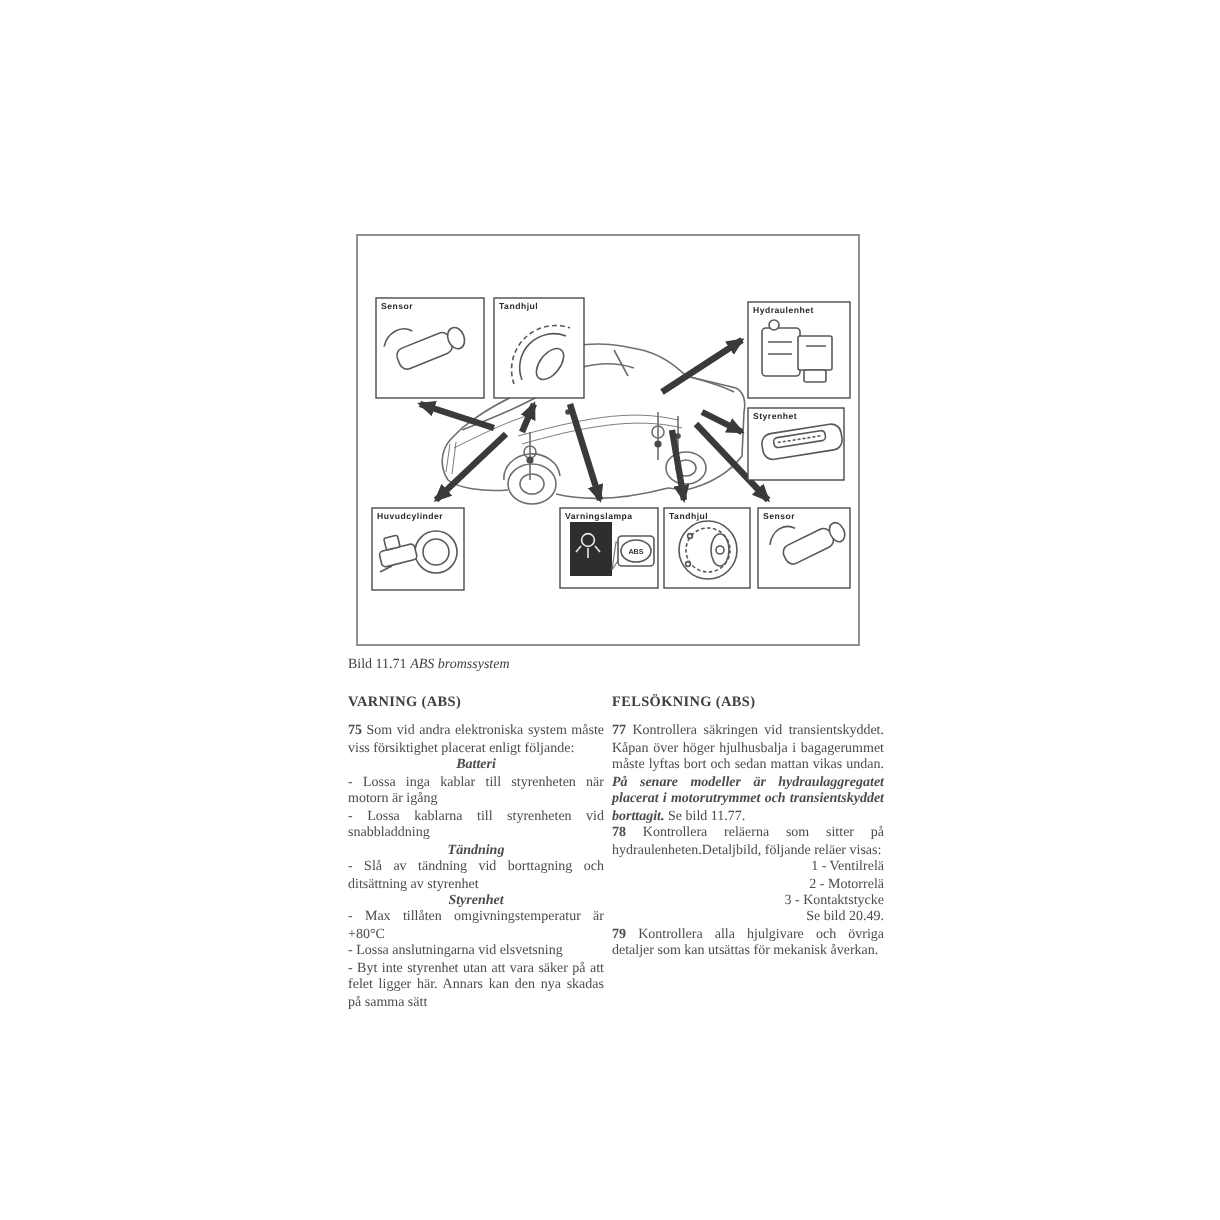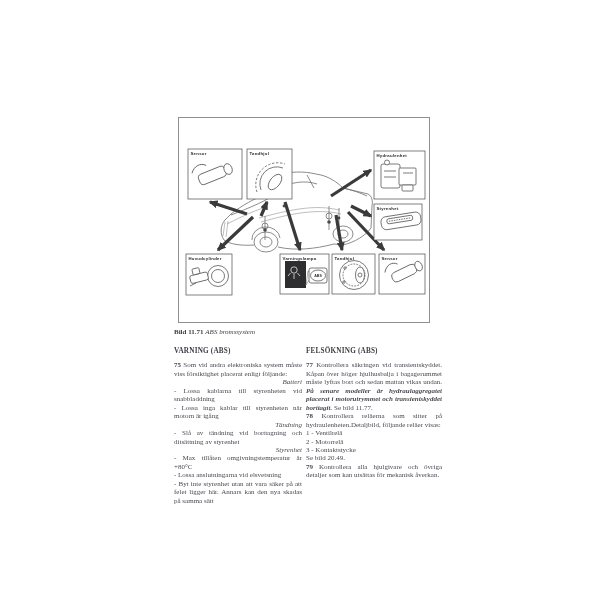--- a/index.html
+++ b/index.html
@@ -6,29 +6,29 @@
   body{
     width:610px;height:610px;background:#ffffff;position:relative;
     font-family:"Liberation Serif",serif;color:#4a4a52;overflow:hidden;
   }
   .frame{
     position:absolute;left:178px;top:117px;width:252px;height:206px;
     border:1px solid #8f8f8f;box-sizing:border-box;background:#fff;
   }
   .frame svg{display:block}
   .caption{position:absolute;left:174px;top:328px;font-size:7px;color:#3e3e46;white-space:nowrap}
-  .caption .b{font-weight:bold}
+  .caption .b{font-weight:normal}
   .caption .bi{font-weight:normal;font-style:italic}
   .col{position:absolute;top:343px;font-size:7px;line-height:8.45px;text-align:justify;color:#4a4a52}
   .col-left{left:174px;width:128px}
   .col-right{left:306px;width:136px}
   .col h3{margin:4px 0 6px 0;font-size:7.2px;font-weight:bold;letter-spacing:.2px;color:#3e3e46}
   p.blk{margin:0}
-  p.subhead{font-weight:normal;font-style:italic;text-align:right}
-  p.line{text-align:left}
+  p.subhead{font-weight:bold;font-style:italic;text-align:center}
+  p.line{text-align:right}
   span.b{font-weight:bold}
   span.bi{font-weight:bold;font-style:italic}
   svg text.lbl{font-family:"Liberation Sans",sans-serif;font-weight:bold;font-size:4.3px;fill:#2a2a2a;letter-spacing:.25px}
   svg .cbox{fill:#fff;stroke:#4a4a4a;stroke-width:.7}
   svg .sk{stroke:#585858;stroke-width:.8;fill:#fff}
   svg .skn{stroke:#585858;stroke-width:.8;fill:none}
   svg .car{stroke:#6e6e6e;stroke-width:.8;fill:none}
   svg .thin{stroke:#6e6e6e;stroke-width:.45;fill:none}
   svg .arrow{stroke:#3a3a3a;stroke-width:3.2;fill:none}
 </style>
@@ -181,22 +181,22 @@
 <div class="caption">
   <span class="b">Bild 11.71</span>
   <span class="bi">ABS bromssystem</span>
 </div>
 
 <div class="col col-left">
   <h3>VARNING (ABS)</h3>
   <div>
       <p class="blk para"><span class="b">75 </span><span>Som vid andra elektroniska system måste viss försiktighet placerat enligt följande:</span></p>
       <p class="blk subhead"><span>Batteri</span></p>
+      <p class="blk para"><span>- Lossa inga kablar till styrenheten när motorn är igång</span></p>
       <p class="blk para"><span>- Lossa kablarna till styrenheten vid snabbladdning</span></p>
-      <p class="blk para"><span>- Lossa inga kablar till styrenheten när motorn är igång</span></p>
       <p class="blk subhead"><span>Tändning</span></p>
       <p class="blk para"><span>- Slå av tändning vid borttagning och ditsättning av styrenhet</span></p>
       <p class="blk subhead"><span>Styrenhet</span></p>
       <p class="blk para"><span>- Max tillåten omgivningstemperatur är +80°C</span></p>
       <p class="blk para"><span>- Lossa anslutningarna vid elsvetsning</span></p>
       <p class="blk para"><span>- Byt inte styrenhet utan att vara säker på att felet ligger här. Annars kan den nya skadas på samma sätt</span></p>
     </div>
 </div>
 
 <div class="col col-right">

